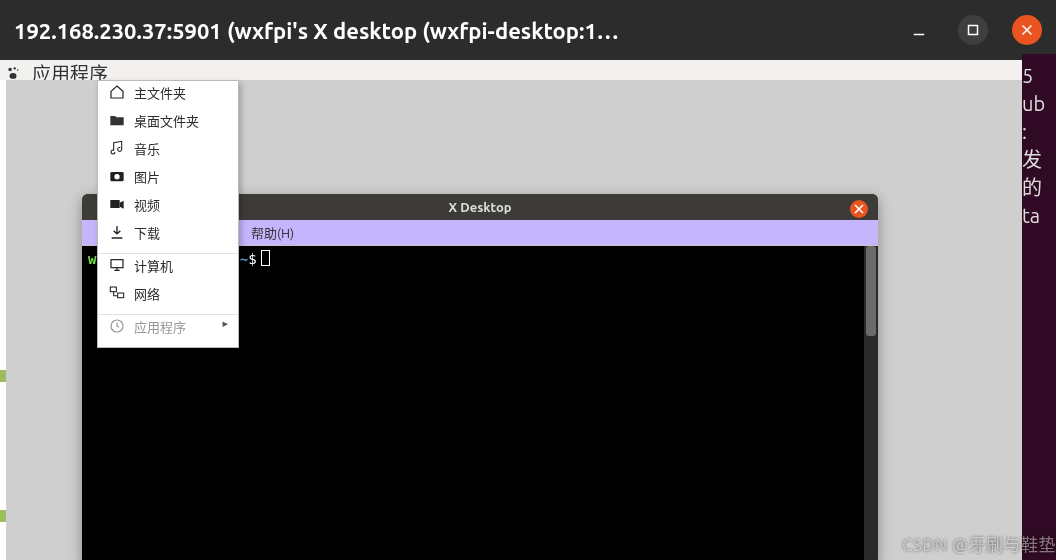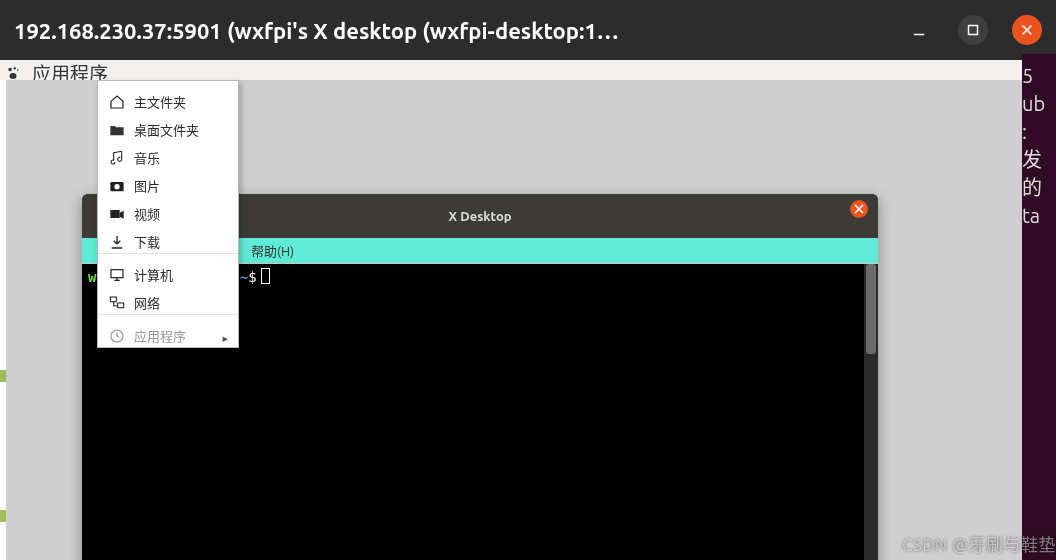--- a/index.html
+++ b/index.html
@@ -80,21 +80,21 @@
       position: absolute;
       left: 97px; top: 80px;
       width: 142px;
       background: #fff;
       border: 1px solid #bdb9b4;
       box-shadow: 2px 3px 6px rgba(0,0,0,.25);
       z-index: 30;
       padding: 2px 0;
     }
     .menu-item {
-      display: flex; align-items: flex-end;
+      display: flex; align-items: flex-start;
       height: 28px;
       padding: 0 10px;
       gap: 8px;
       font-size: 13px;
       color: #2b2b2b;
     }
     .menu-item.disabled { color: #9a9793; }
     .menu-item .mi-icon { width: 18px; height: 18px; display:flex; align-items:center; justify-content:center; }
     .menu-item .mi-chevron { margin-left:auto; color:#555; font-size:11px;}
     .menu-sep { height:1px; background:#e3e0dc; margin:2px 0; }
@@ -103,38 +103,38 @@
       position: absolute;
       left: 82px; top: 194px;
       width: 796px;
       background: #3c3b37;
       border-radius: 6px 6px 0 0;
       box-shadow: 0 4px 14px rgba(0,0,0,.35);
       z-index: 10;
       overflow: hidden;
     }
     .xwin-title {
-      height: 44px;
+      height: 26px;
       background: #3c3b37;
       color: #ddd;
       display:flex; align-items:center;
       font-size: 13px;
       font-weight: 600;
       position: relative;
     }
     .xwin-title .t { position:absolute; left:50%; transform:translateX(-50%); }
     .xwin-close {
       position:absolute; right:10px; top:6px;
       width:18px; height:18px; border-radius:50%;
       background:#e95420; color:#fff;
       display:flex; align-items:center; justify-content:center;
       font-size:11px;
     }
     .xwin-menubar {
-      background: #5eead4;
+      background: #c4b5fd;
       height: 26px;
       display:flex; align-items:center;
       gap: 18px;
       padding-left: 14px;
       font-size: 13px;
       color: #333;
       border-bottom:1px solid #c8c6c2;
     }
     .xwin-term {
       background: #000;

